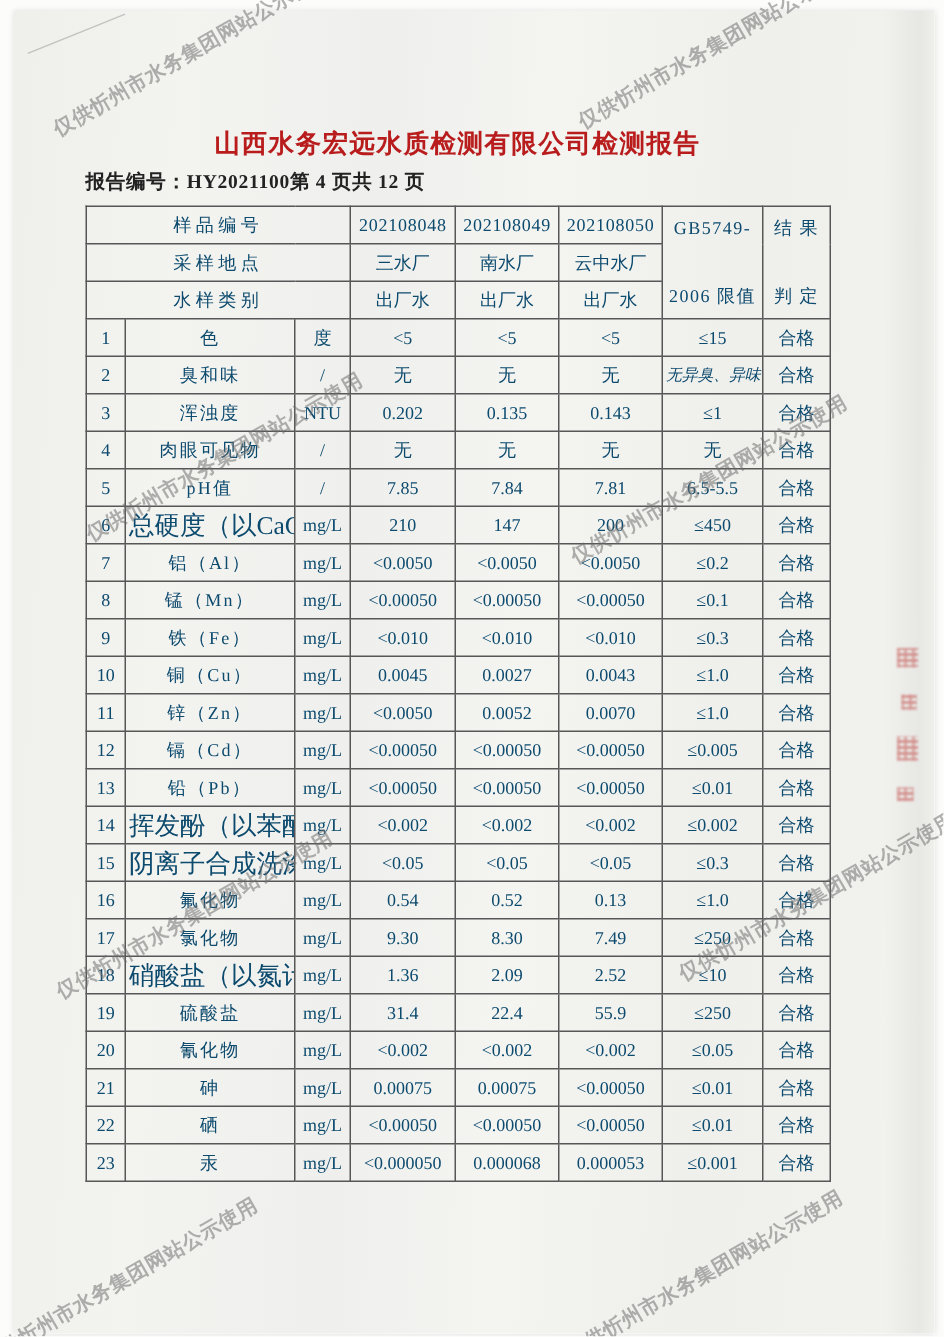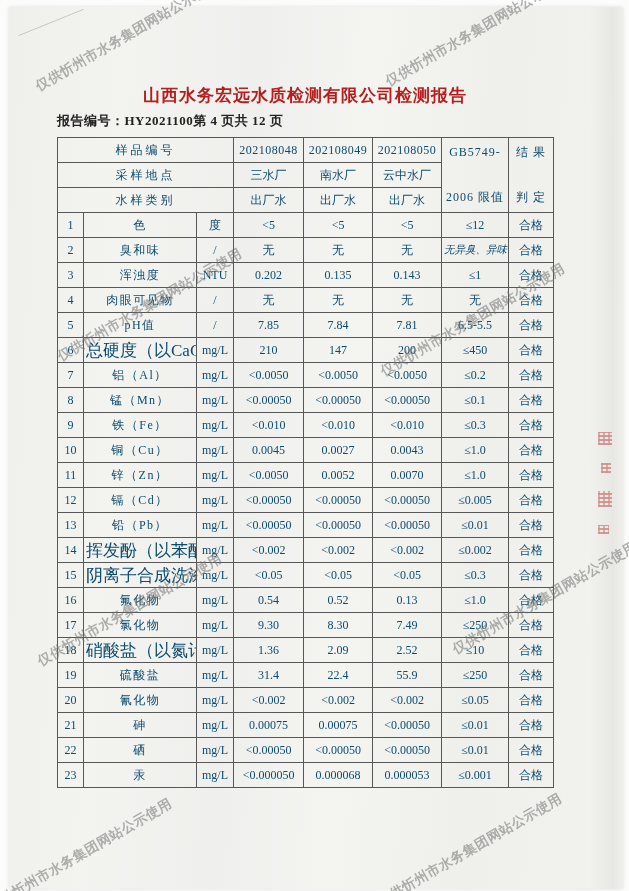--- a/index.html
+++ b/index.html
@@ -125,21 +125,21 @@
       </tr>
     </thead>
     <tbody id="tbody">
         <tr>
           <td class="num">1</td>
           <td class="name">色</td>
           <td class="unit">度</td>
           <td class="num">&lt;5</td>
           <td class="num">&lt;5</td>
           <td class="num">&lt;5</td>
-          <td class="lim">≤12</td>
+          <td class="lim">≤15</td>
           <td class="res">合格</td>
         </tr>
         <tr>
           <td class="num">2</td>
           <td class="name">臭和味</td>
           <td class="unit">/</td>
           <td class="num">无</td>
           <td class="num">无</td>
           <td class="num">无</td>
           <td class="lim sm">无异臭、异味</td>

